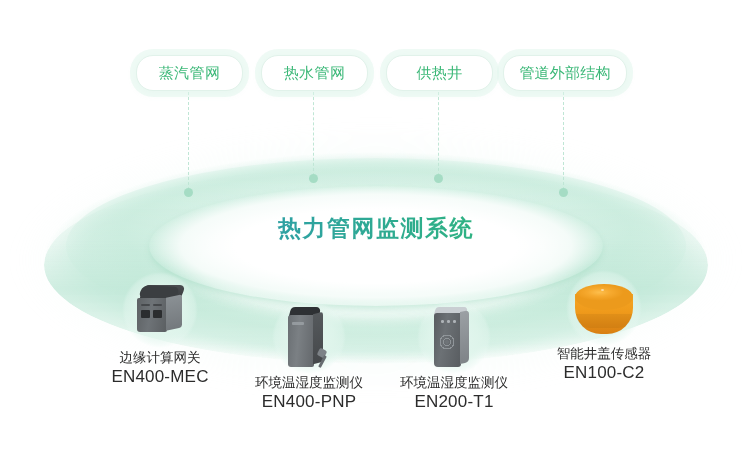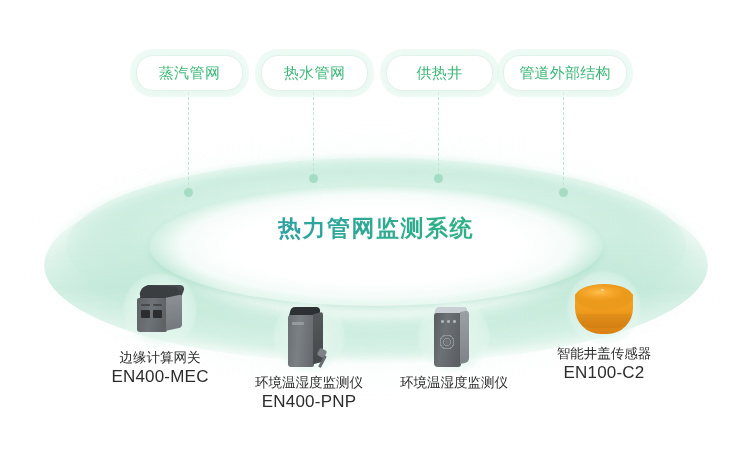--- a/index.html
+++ b/index.html
@@ -282,20 +282,21 @@
         <div class="rim"></div>
         <div class="led" style="left:9px;"></div>
         <div class="led" style="left:15px;"></div>
         <div class="led" style="left:21px;"></div>
         <div class="grille"></div>
       </div>
     </div>
   </div>
   <div class="lbl" style="left:354px;top:373px;width:200px;">
     <div>环境温湿度监测仪</div>
+    <div class="model">EN200-T1</div>
   </div>
 
   <div class="node" style="left:566px;top:270px;width:76px;height:76px;">
     <div class="halo" style="left:0;top:0;width:76px;height:76px;"></div>
     <div class="dev" style="left:9px;top:14px;width:58px;height:52px;">
       <div class="dome">
         <div class="body"></div>
         <div class="ring1"></div>
         <div class="cap"></div>
         <div class="spec"></div>

